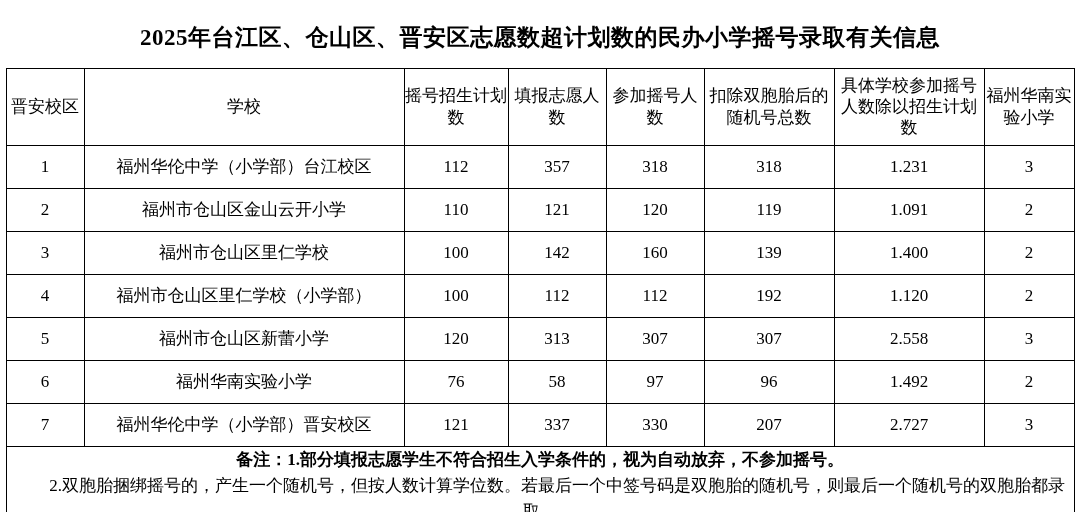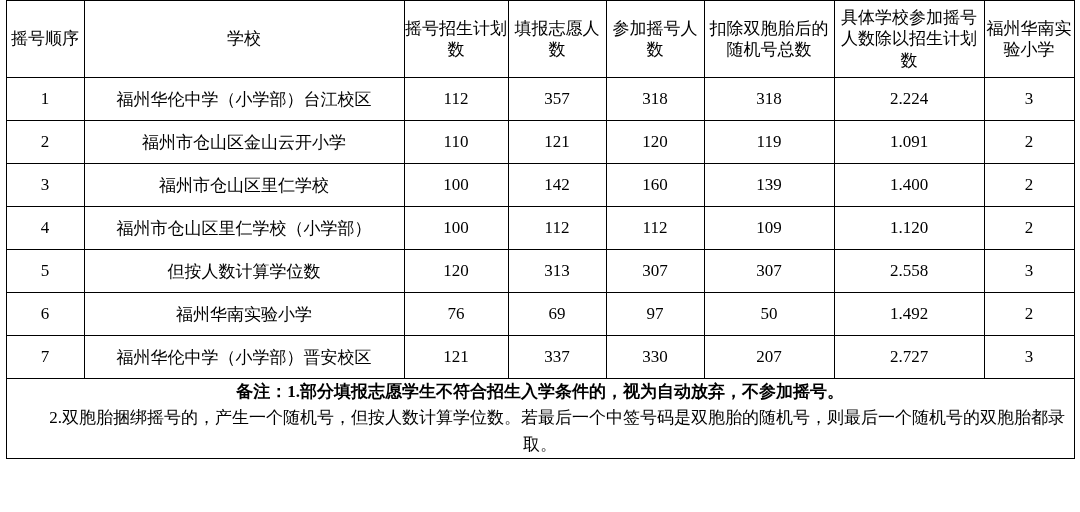--- a/index.html
+++ b/index.html
@@ -76,53 +76,54 @@
   .col-join    { width: 98px; }
   .col-random  { width: 130px; }
   .col-ratio   { width: 150px; }
   .col-round   { width: 90px; }
 </style>
 </head>
 <body>
 
 <div class="page">
 
+  <div class="doc-title">2025年台江区、仓山区、晋安区志愿数超计划数的民办小学摇号录取有关信息</div>
 
   <table class="main">
     <colgroup>
       <col class="col-order">
       <col class="col-school">
       <col class="col-plan">
       <col class="col-apply">
       <col class="col-join">
       <col class="col-random">
       <col class="col-ratio">
       <col class="col-round">
     </colgroup>
     <thead>
       <tr>
-        <th>摇号顺序</th>
+        <th>晋安校区</th>
         <th>学校</th>
         <th>摇号招生计划数</th>
         <th>填报志愿人数</th>
         <th>参加摇号人数</th>
         <th>扣除双胞胎后的随机号总数</th>
         <th>具体学校参加摇号人数除以招生计划数</th>
         <th>福州华南实验小学</th>
       </tr>
     </thead>
     <tbody>
       <tr>
         <td class="num">1</td>
         <td class="school">福州华伦中学（小学部）台江校区</td>
         <td class="num">112</td>
         <td class="num">357</td>
         <td class="num">318</td>
         <td class="num">318</td>
-        <td class="num">2.224</td>
+        <td class="num">1.231</td>
         <td class="num">3</td>
       </tr>
       <tr>
         <td class="num">2</td>
         <td class="school">福州市仓山区金山云开小学</td>
         <td class="num">110</td>
         <td class="num">121</td>
         <td class="num">120</td>
         <td class="num">119</td>
         <td class="num">1.091</td>
@@ -137,41 +138,41 @@
         <td class="num">139</td>
         <td class="num">1.400</td>
         <td class="num">2</td>
       </tr>
       <tr>
         <td class="num">4</td>
         <td class="school">福州市仓山区里仁学校（小学部）</td>
         <td class="num">100</td>
         <td class="num">112</td>
         <td class="num">112</td>
-        <td class="num">109</td>
+        <td class="num">192</td>
         <td class="num">1.120</td>
         <td class="num">2</td>
       </tr>
       <tr>
         <td class="num">5</td>
-        <td class="school">但按人数计算学位数</td>
+        <td class="school">福州市仓山区新蕾小学</td>
         <td class="num">120</td>
         <td class="num">313</td>
         <td class="num">307</td>
         <td class="num">307</td>
         <td class="num">2.558</td>
         <td class="num">3</td>
       </tr>
       <tr>
         <td class="num">6</td>
         <td class="school">福州华南实验小学</td>
         <td class="num">76</td>
-        <td class="num">69</td>
+        <td class="num">58</td>
         <td class="num">97</td>
-        <td class="num">50</td>
+        <td class="num">96</td>
         <td class="num">1.492</td>
         <td class="num">2</td>
       </tr>
       <tr>
         <td class="num">7</td>
         <td class="school">福州华伦中学（小学部）晋安校区</td>
         <td class="num">121</td>
         <td class="num">337</td>
         <td class="num">330</td>
         <td class="num">207</td>

